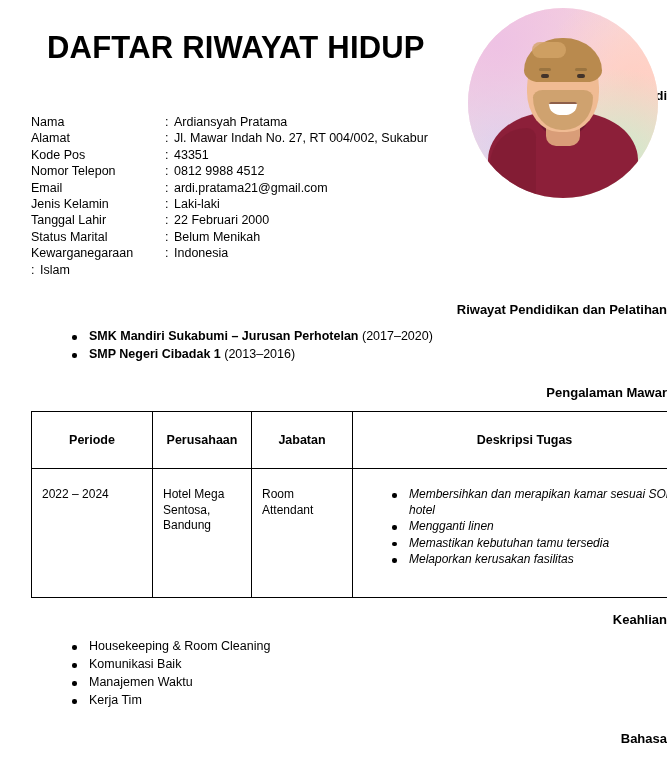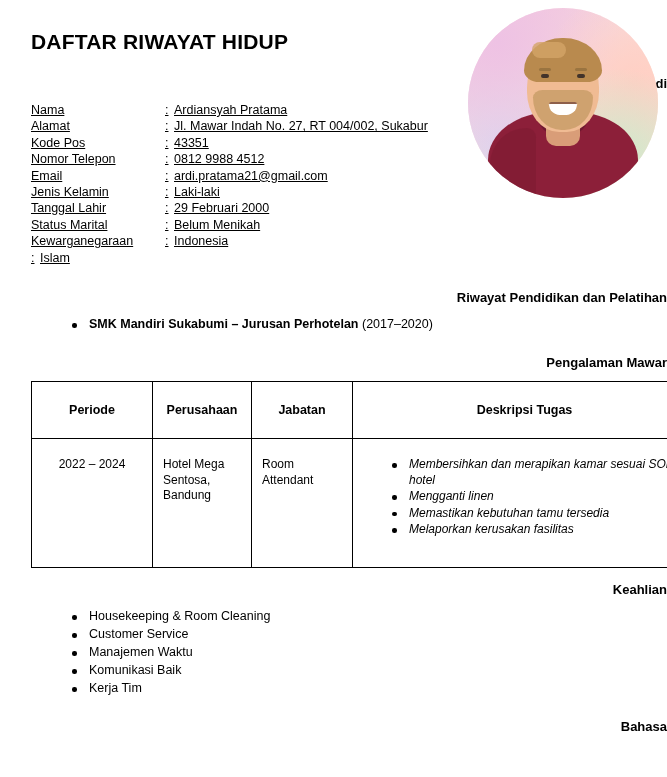--- a/index.html
+++ b/index.html
@@ -158,39 +158,39 @@
 
   
   .page {
     position: absolute;
     top: 0; left: 0;
     width: 667px;
     padding: 30px 0 0 31px;
     box-sizing: border-box;
   }
   h1.doc-title {
-    margin: 0 0 22px 0;
-    font-size: 21px;
+    margin: 0 0 22px 16px;
+    font-size: 31px;
     font-weight: bold;
     letter-spacing: .2px;
   }
   h2.section {
     margin: 0 0 11px 0;
     font-size: 13px;
     font-weight: bold;
     text-align: right;
   }
 
   
   .bio {
     margin: 0 0 24px 0;
     font-size: 12.5px;
     line-height: 16.4px;
   }
-  .bio-row { display: flex; text-decoration: underline; }
+  .bio-row { display: flex; }
   .bio-label { width: 134px; flex: none; }
   .bio-colon { width: 9px; flex: none; }
   .bio-value { white-space: nowrap; }
 
   
   ul.bullets {
     margin: 0 0 22px 0;
     padding: 0 0 0 58px;
     font-size: 12.5px;
     line-height: 17px;
@@ -231,21 +231,21 @@
     font-weight: bold;
     font-size: 12.5px;
     text-align: center;
     vertical-align: middle;
   }
   table.work tbody td {
     height: 100px;
     padding: 18px 10px 10px 10px;
     line-height: 15.5px;
   }
-  td.periode { text-align: center; padding-left: 18px; }
+  td.periode { text-align: left; padding-left: 18px; }
   td.tugas { padding: 14px 8px 8px 0; font-style: italic; }
   td.tugas ul {
     margin: 0;
     padding: 0 0 0 46px;
     list-style: none;
   }
   td.tugas li {
     position: relative;
     margin-bottom: 1px;
     line-height: 15.5px;
@@ -313,41 +313,42 @@
         <span class="bio-value">ardi.pratama21@gmail.com</span>
       </div>
       <div class="bio-row">
         <span class="bio-label">Jenis Kelamin</span>
         <span class="bio-colon">:</span>
         <span class="bio-value">Laki-laki</span>
       </div>
       <div class="bio-row">
         <span class="bio-label">Tanggal Lahir</span>
         <span class="bio-colon">:</span>
-        <span class="bio-value">29 Februari 2000</span>
+        <span class="bio-value">22 Februari 2000</span>
       </div>
       <div class="bio-row">
         <span class="bio-label">Status Marital</span>
         <span class="bio-colon">:</span>
         <span class="bio-value">Belum Menikah</span>
       </div>
       <div class="bio-row">
         <span class="bio-label">Kewarganegaraan</span>
         <span class="bio-colon">:</span>
         <span class="bio-value">Indonesia</span>
       </div>
       <div class="bio-row">
         <span class="bio-colon">:</span>
         <span class="bio-value">Islam</span>
       </div>
     </div>
 
   <h2 class="section">Riwayat Pendidikan dan Pelatihan</h2>
   <ul class="bullets" id="edu-list">
       <li><span class="edu-name">SMK Mandiri Sukabumi – Jurusan Perhotelan</span> <span class="edu-years">(2017–2020)</span></li>
+      <li><span class="edu-name">SMP Negeri Cibadak 1</span> <span class="edu-years">(2013–2016)</span></li>
     </ul>
 
   <h2 class="section">Pengalaman Mawar</h2>
   <table class="work">
     <thead>
       <tr id="work-head-row">
           <th style="width: 118px;">Periode</th>
           <th style="width: 96px;">Perusahaan</th>
           <th style="width: 98px;">Jabatan</th>
           <th style="width: auto;">Deskripsi Tugas</th>
@@ -368,21 +369,20 @@
           </td>
         </tr>
       </tbody>
   </table>
 
   <div class="gap-after-table"></div>
 
   <h2 class="section">Keahlian</h2>
   <ul class="bullets" id="skill-list">
       <li>Housekeeping &amp; Room Cleaning</li>
-      <li>Customer Service</li>
+      <li>Komunikasi Baik</li>
       <li>Manajemen Waktu</li>
-      <li>Komunikasi Baik</li>
       <li>Kerja Tim</li>
     </ul>
 
   <h2 class="section">Bahasa</h2>
 
 </div>
 
 </body></html>

